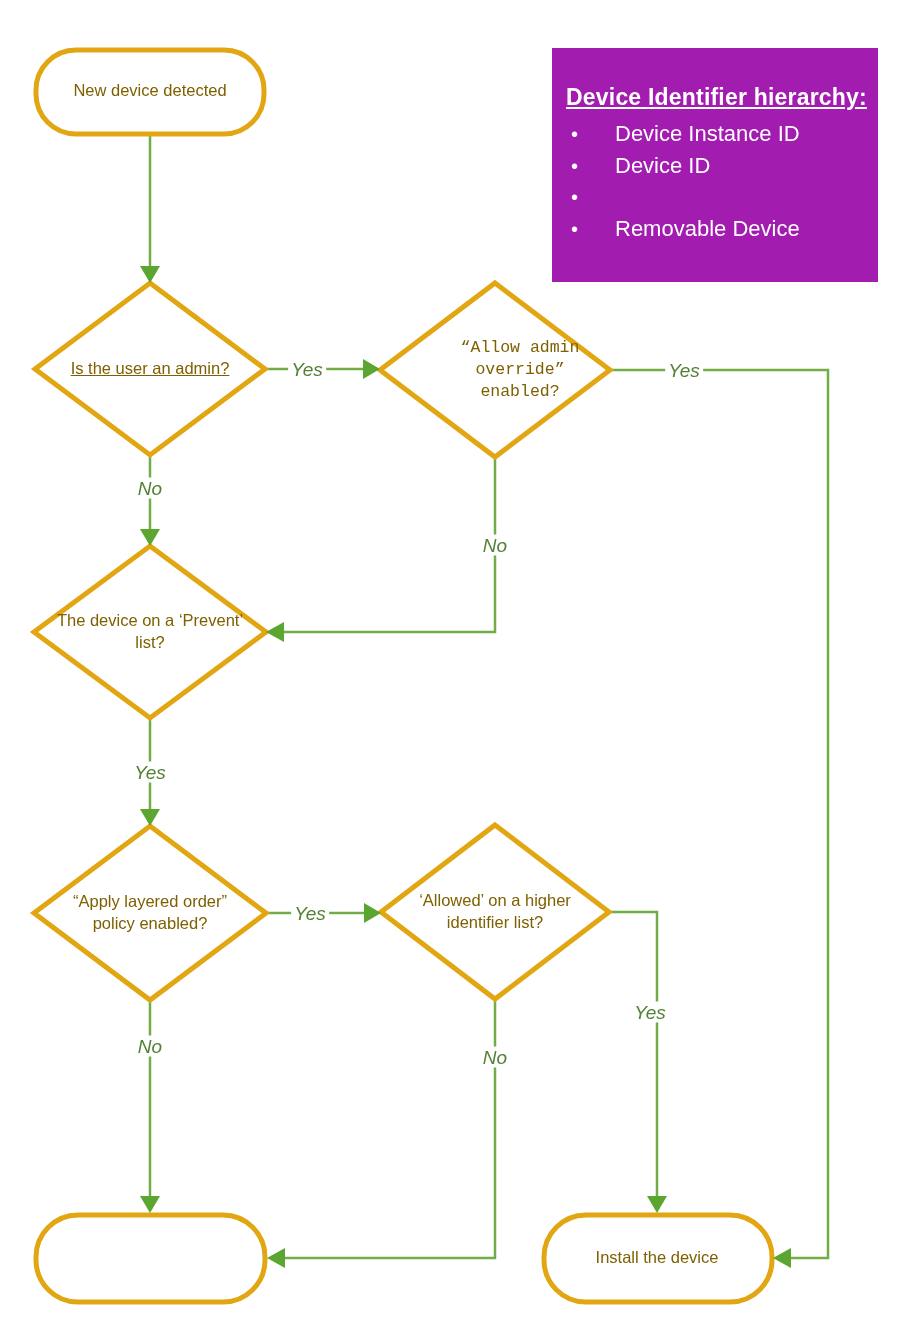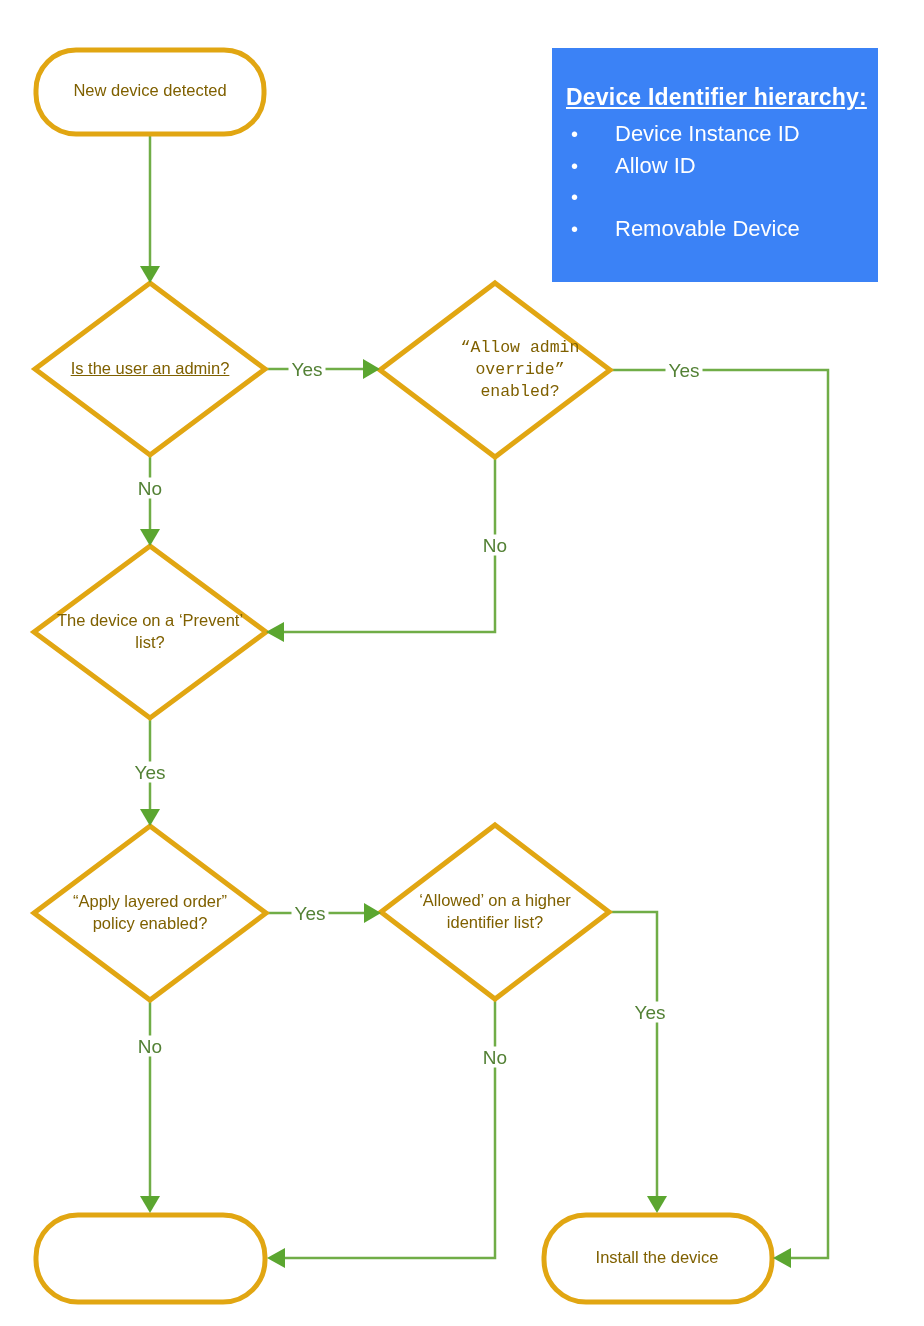--- a/index.html
+++ b/index.html
@@ -8,25 +8,25 @@
     position:relative;width:924px;height:1326px;background:#ffffff;overflow:hidden;border-radius:15px;
   }
   svg.layer{position:absolute;left:0;top:0;width:924px;height:1326px;}
   .node-label{
     position:absolute;display:flex;align-items:center;justify-content:center;
     text-align:center;color:#7F6000;font-size:16.5px;line-height:1.32;
   }
   .edge-label{
     position:absolute;transform:translate(-50%,-50%);
     background:#ffffff;color:#538135;font-size:19px;line-height:1;
-    padding:1px 3px;white-space:nowrap;
+    padding:1px 3px;white-space:nowrap;font-style:italic;
   }
   .legend{
     position:absolute;left:552px;top:48px;width:326px;height:234px;
-    background:#3b82f6;color:#ffffff;box-sizing:border-box;
+    background:#a21caf;color:#ffffff;box-sizing:border-box;
     padding:36px 2px 0 14px;
   }
   .legend-heading{
     font-size:23px;font-weight:bold;text-decoration:underline;
     margin:0 0 7px 0;letter-spacing:0.2px;
   }
   .legend-item{
     display:flex;align-items:baseline;font-size:22px;line-height:31px;
   }
   .legend-item .bullet{
@@ -104,21 +104,21 @@
   <span class="edge-label" style="left:495px;top:1057px;">No</span>
 
   <div class="legend">
     <div class="legend-heading">Device Identifier hierarchy:</div>
     <div class="legend-item">
       <span class="bullet">•</span>
       <span>Device Instance ID</span>
     </div>
     <div class="legend-item">
       <span class="bullet">•</span>
-      <span>Allow ID</span>
+      <span>Device ID</span>
     </div>
     <div class="legend-item">
       <span class="bullet">•</span>
     </div>
     <div class="legend-item">
       <span class="bullet">•</span>
       <span>Removable Device</span>
     </div>
   </div>
 

